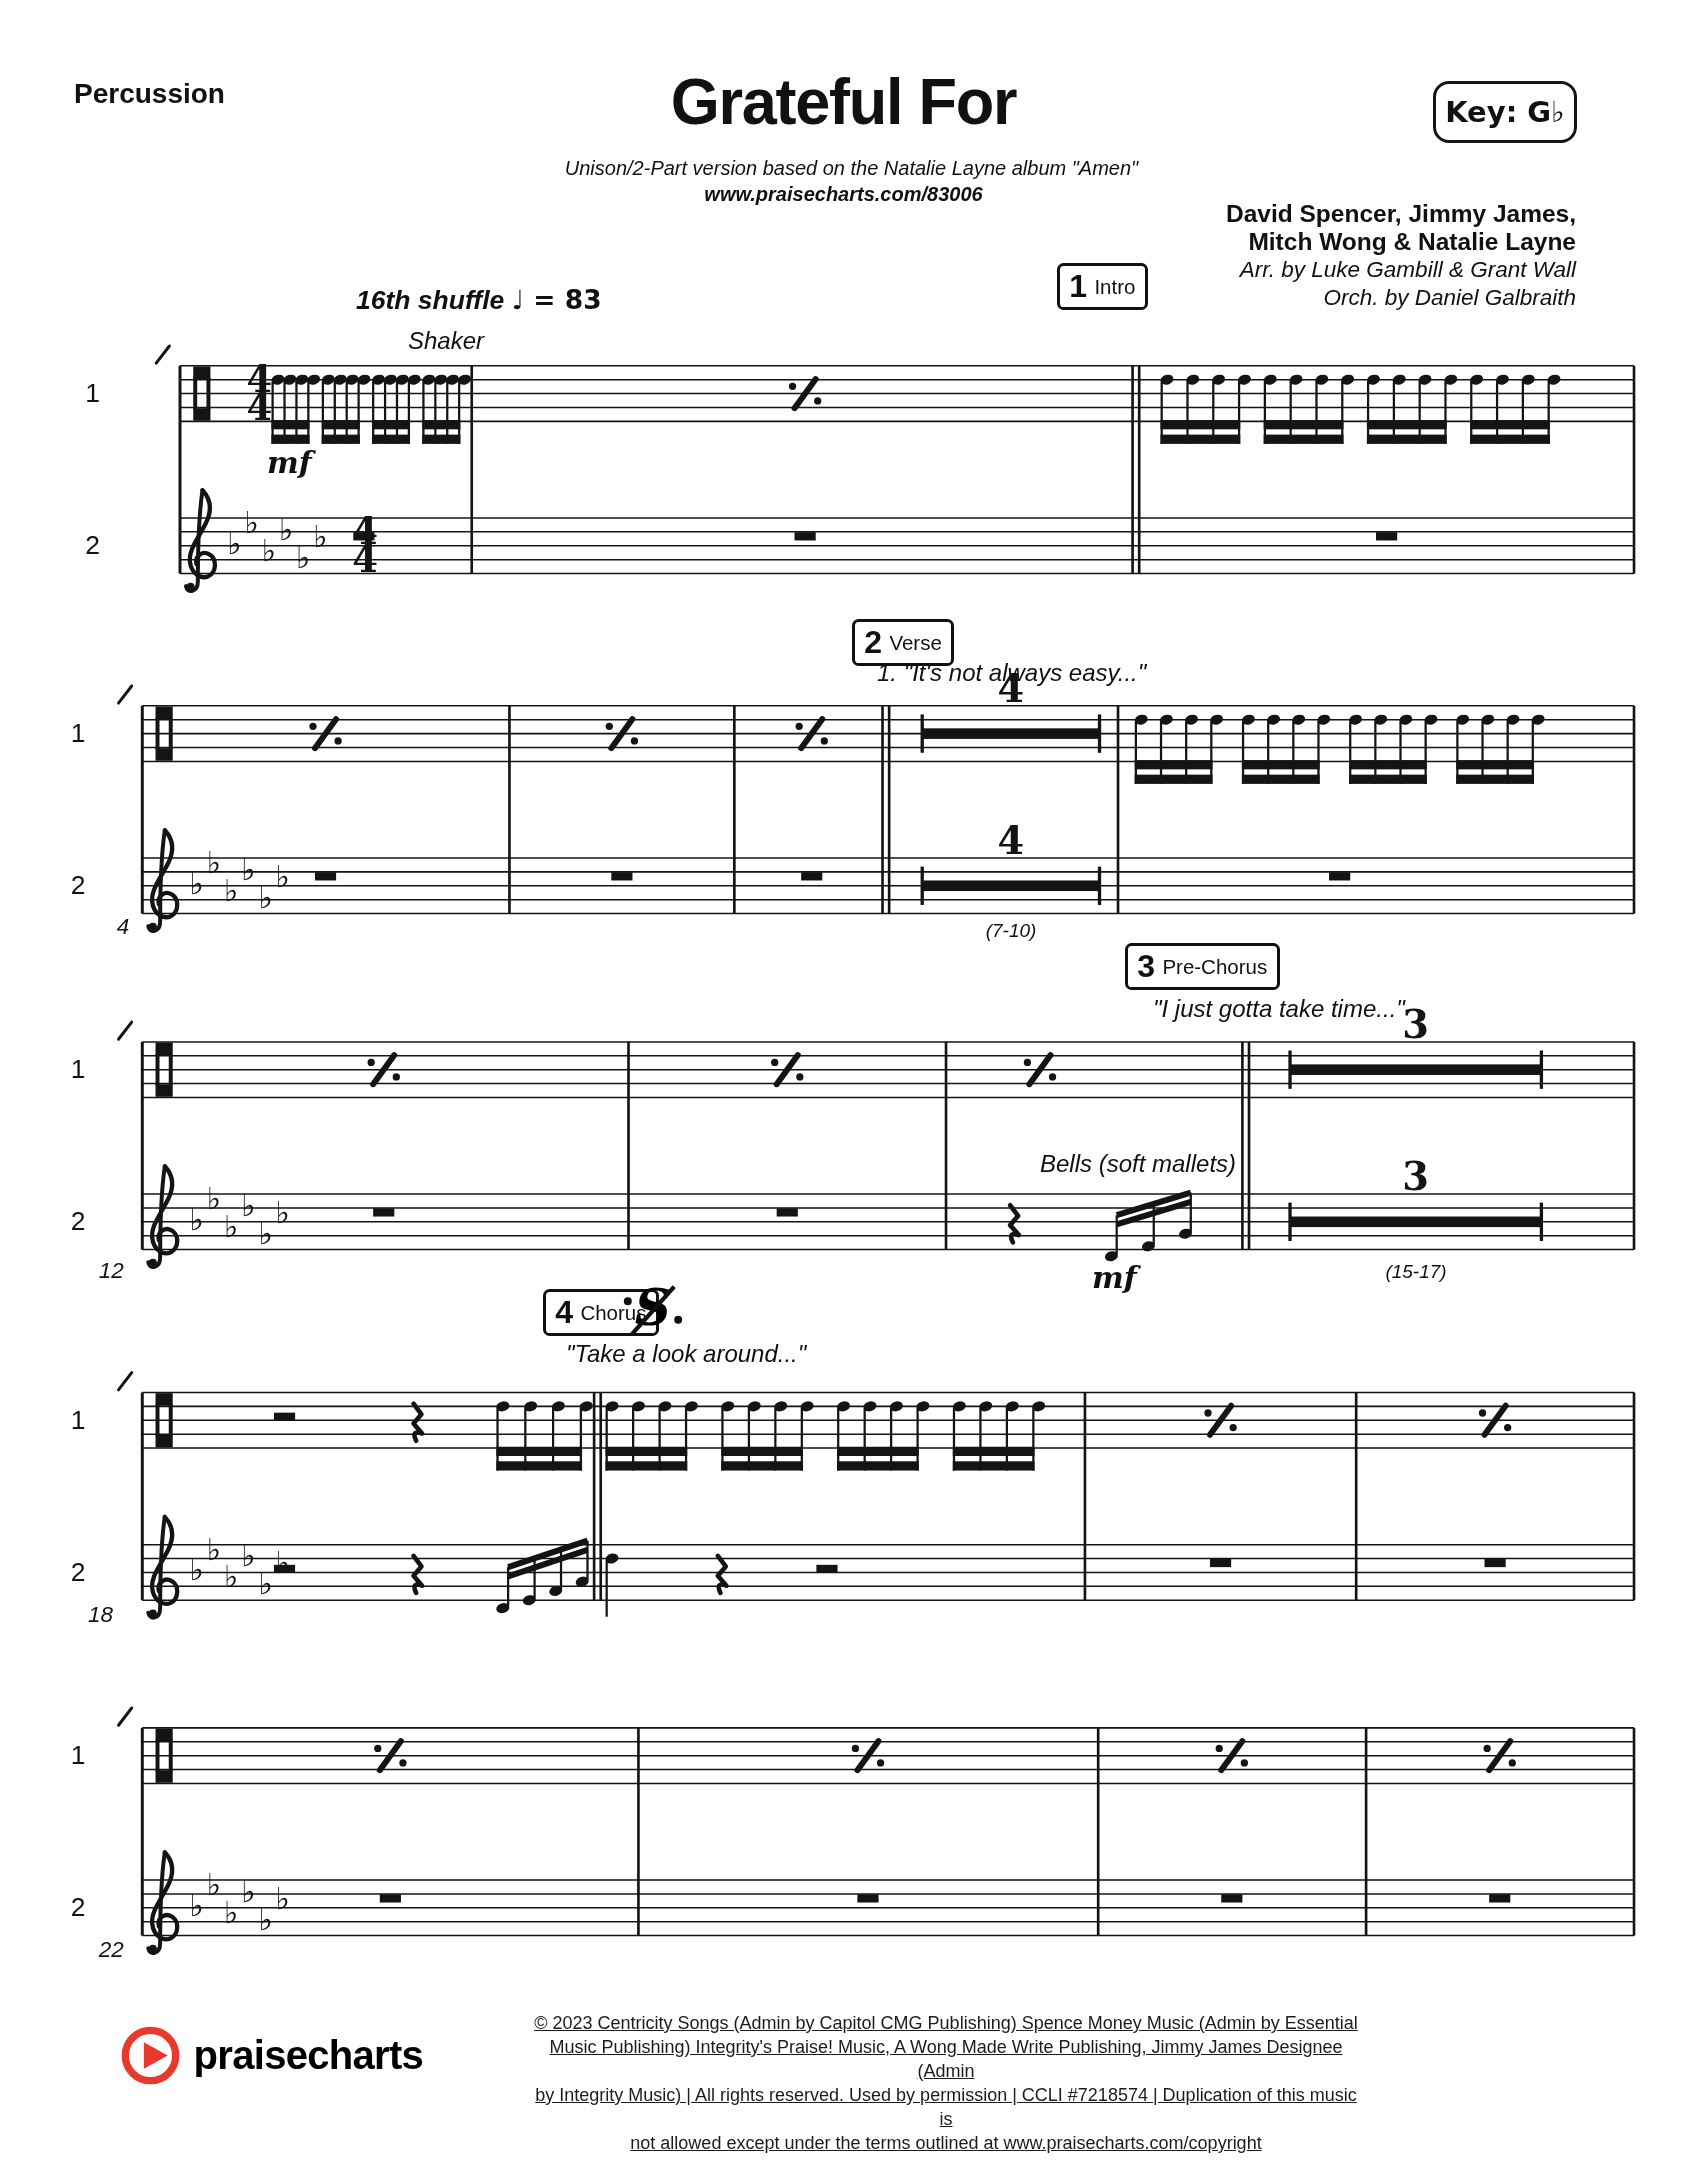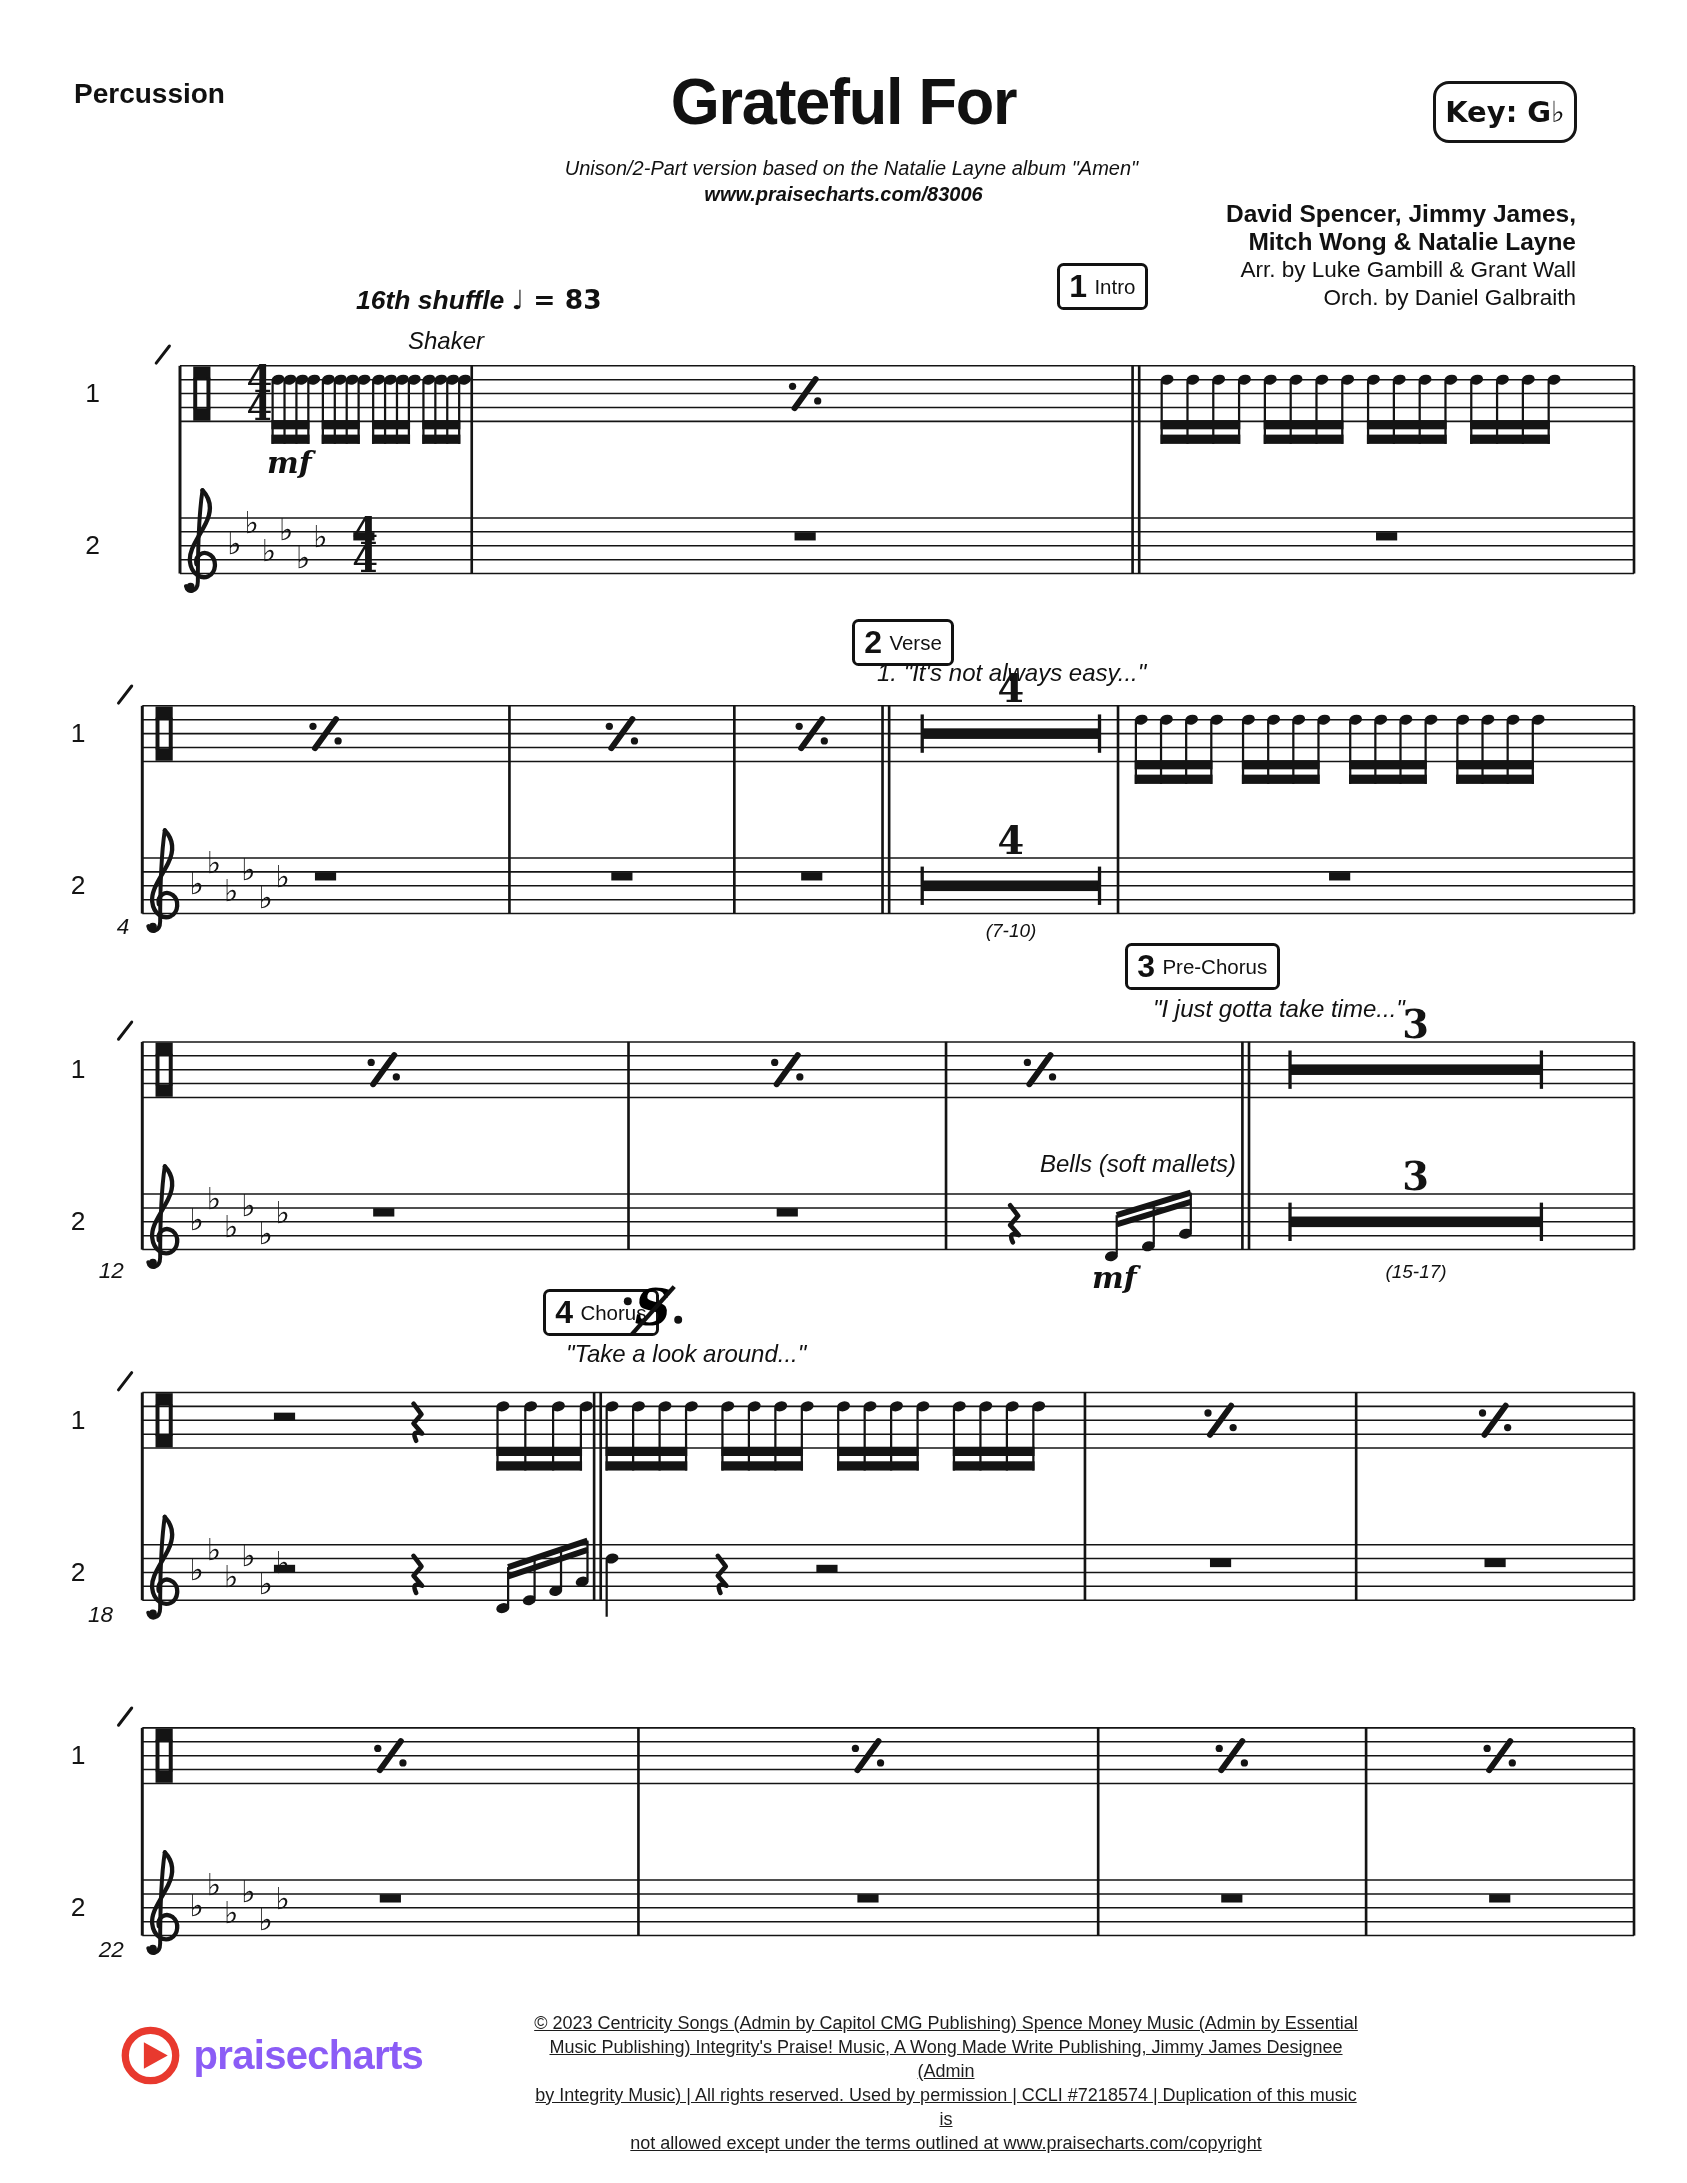--- a/index.html
+++ b/index.html
@@ -9,36 +9,36 @@
   #title{left:0;right:0;top:64px;text-align:center;font-size:65px;font-weight:bold;
          letter-spacing:-1.3px;transform:scaleX(.97);}
   #subtitle{left:16px;right:0;top:157px;text-align:center;font-size:20px;font-style:italic;}
   #url{left:0;right:0;top:183px;text-align:center;font-size:20px;font-style:italic;font-weight:bold;}
   #part-name{left:74px;top:78px;font-size:28px;font-weight:bold;}
   #key-box{left:1433px;top:81px;width:138px;height:56px;border:3.3px solid #151515;border-radius:16px;
            display:flex;align-items:center;justify-content:center;font-size:29px;font-weight:bold;
            font-family:"DejaVu Sans",sans-serif;}
   #credits{right:111px;top:200px;text-align:right;line-height:28px;}
   .credit-b{font-size:24.5px;font-weight:bold;}
-  .credit-i{font-size:22.5px;}
+  .credit-i{font-size:22.5px;font-style:italic;}
   #tempo{left:356px;top:284px;font-size:26.5px;}
   #tempo .t1{font-weight:bold;font-style:italic;}
   #tempo .t2{font-family:"DejaVu Sans",sans-serif;font-weight:bold;}
   #shaker{left:408px;top:327px;font-size:24px;font-style:italic;}
   .section-box{border:3.3px solid #111;border-radius:6.6px;background:#fff;display:flex;
                align-items:center;height:41px;padding:0 9.3px;}
   .section-num{font-weight:bold;font-size:32px;margin-right:7.3px;}
   .section-label{font-size:20.5px;}
   .cue{font-size:24px;font-style:italic;white-space:nowrap;}
   .range-label{font-size:19px;font-style:italic;transform:translateX(-50%);}
   .dyn{font-family:"DejaVu Serif",serif;font-weight:bold;font-style:italic;font-size:30px;}
   .inst-label{font-size:24px;font-style:italic;white-space:nowrap;}
   #copyright{left:529px;top:2011px;width:834px;text-align:center;font-size:18px;line-height:24px;color:#1c1c1c;text-decoration:underline;}
   #logo{left:114px;top:2019px;width:370px;height:73px;display:flex;align-items:center;}
-  #logo-text{font-size:40px;font-weight:600;color:#8b5cf6;letter-spacing:-0.7px;margin-left:6.6px;}
+  #logo-text{font-size:40px;font-weight:600;color:#000000;letter-spacing:-0.7px;margin-left:6.6px;}
   svg text{user-select:none;}
 </style>
 </head>
 <body>
 
 <div id="page">
 
   <svg id="notation" class="abs" style="left:0;top:0;" width="1687" height="2183" viewBox="0 0 2550 3300">
       <line x1="272" y1="553" x2="2470" y2="553" stroke="#141414" stroke-width="2.3" stroke-linecap="butt"></line>
       <line x1="272" y1="783" x2="2470" y2="783" stroke="#141414" stroke-width="2.3" stroke-linecap="butt"></line>

